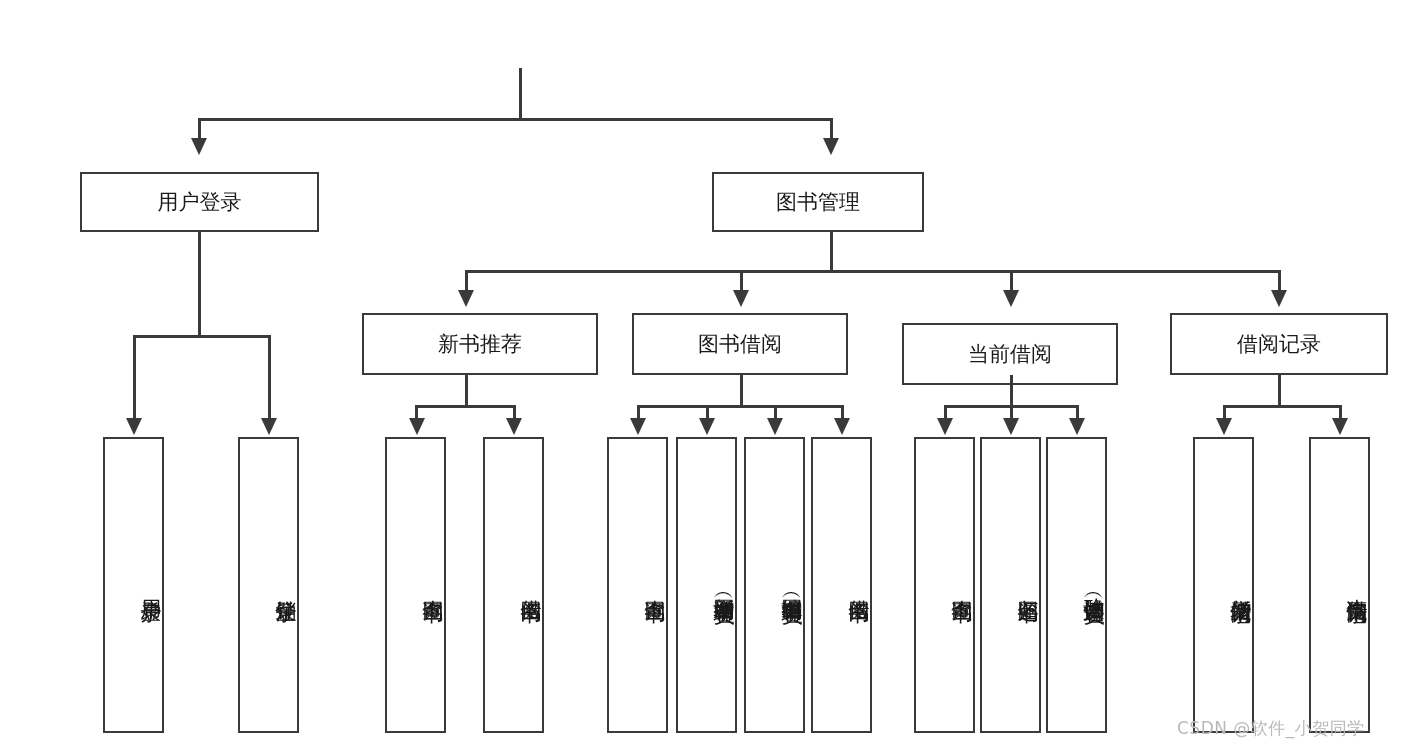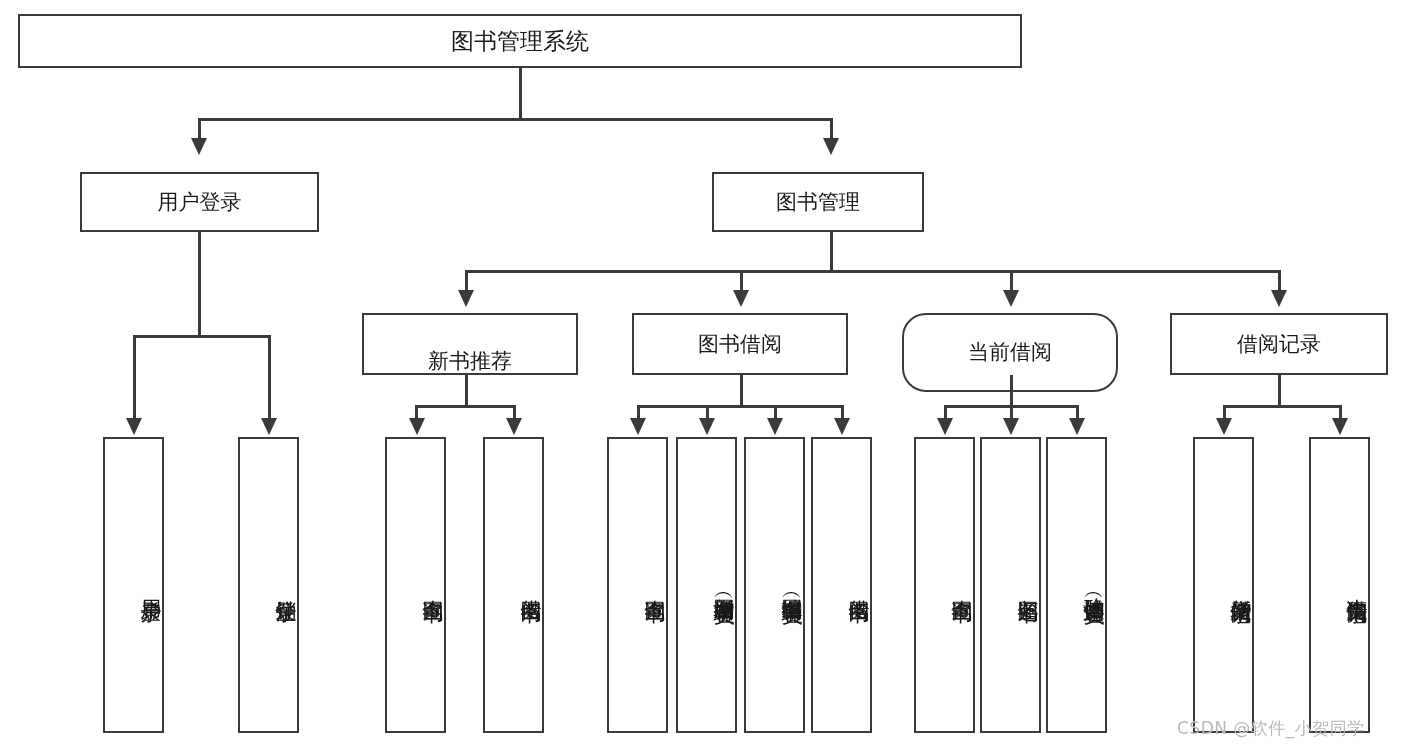--- a/index.html
+++ b/index.html
@@ -84,23 +84,20 @@
     white-space: nowrap;
     letter-spacing: 0.5px;
     font-family: "DejaVu Sans", "Liberation Sans", sans-serif;
   }
 </style>
 </head>
 <body>
 
 <div id="canvas">
 
-  <div class="node root" style="left:18px; top:14px; width:1004px; height:54px;">
-    <span>图书管理系统</span>
-  </div>
 
   <div class="vline" style="left:519px; top:68px; height:52px;"></div>
   <div class="hline" style="left:198px; top:118px; width:634px;"></div>
   <div class="vline" style="left:198px; top:118px; height:22px;"></div>
   <div class="arrow" style="left:191px; top:138px;"></div>
   <div class="vline" style="left:830px; top:118px; height:22px;"></div>
   <div class="arrow" style="left:823px; top:138px;"></div>
 
   <div class="node level1" style="left:80px; top:172px; width:239px; height:60px;">
     <span>用户登录</span>
@@ -121,27 +118,27 @@
   <div class="hline" style="left:465px; top:270px; width:815px;"></div>
   <div class="vline" style="left:465px; top:270px; height:22px;"></div>
   <div class="arrow" style="left:458px; top:290px;"></div>
   <div class="vline" style="left:740px; top:270px; height:22px;"></div>
   <div class="arrow" style="left:733px; top:290px;"></div>
   <div class="vline" style="left:1010px; top:270px; height:22px;"></div>
   <div class="arrow" style="left:1003px; top:290px;"></div>
   <div class="vline" style="left:1278px; top:270px; height:22px;"></div>
   <div class="arrow" style="left:1271px; top:290px;"></div>
 
-  <div class="node level2" style="left:362px; top:313px; width:216px; height:62px;align-items:flex-end;">
+  <div class="node level2" style="left:362px; top:313px; width:236px; height:62px;">
     <span>新书推荐</span>
   </div>
   <div class="node level2" style="left:632px; top:313px; width:216px; height:62px;">
     <span>图书借阅</span>
   </div>
-  <div class="node level2" style="left:902px; top:313px; width:216px; height:79px;border-radius:24px;">
+  <div class="node level2" style="left:902px; top:323px; width:216px; height:62px;">
     <span>当前借阅</span>
   </div>
   <div class="node level2" style="left:1170px; top:313px; width:218px; height:62px;">
     <span>借阅记录</span>
   </div>
 
   <div class="vline" style="left:465px; top:375px; height:32px;"></div>
   <div class="hline" style="left:415px; top:405px; width:100px;"></div>
   <div class="vline" style="left:415px; top:405px; height:15px;"></div>
   <div class="arrow" style="left:409px; top:418px;"></div>

